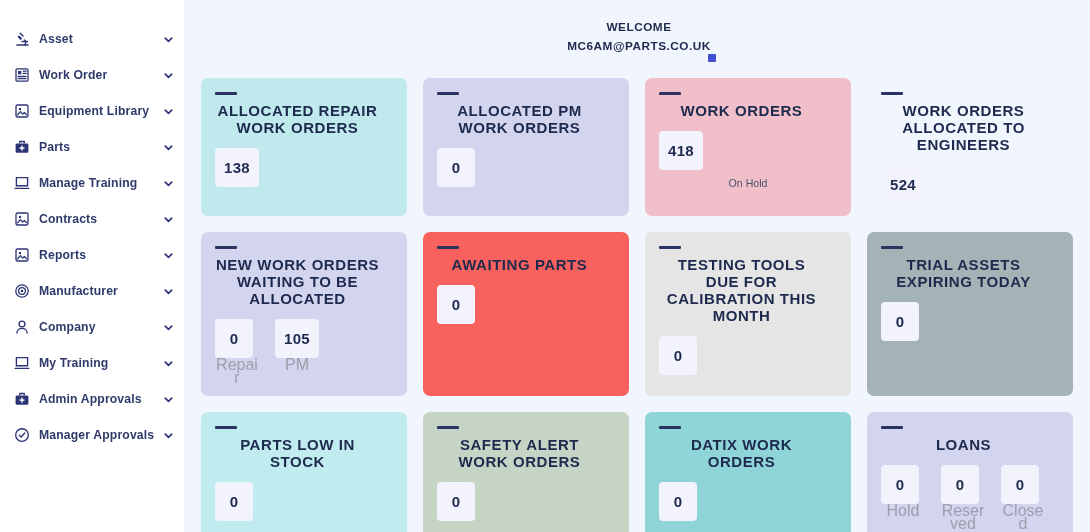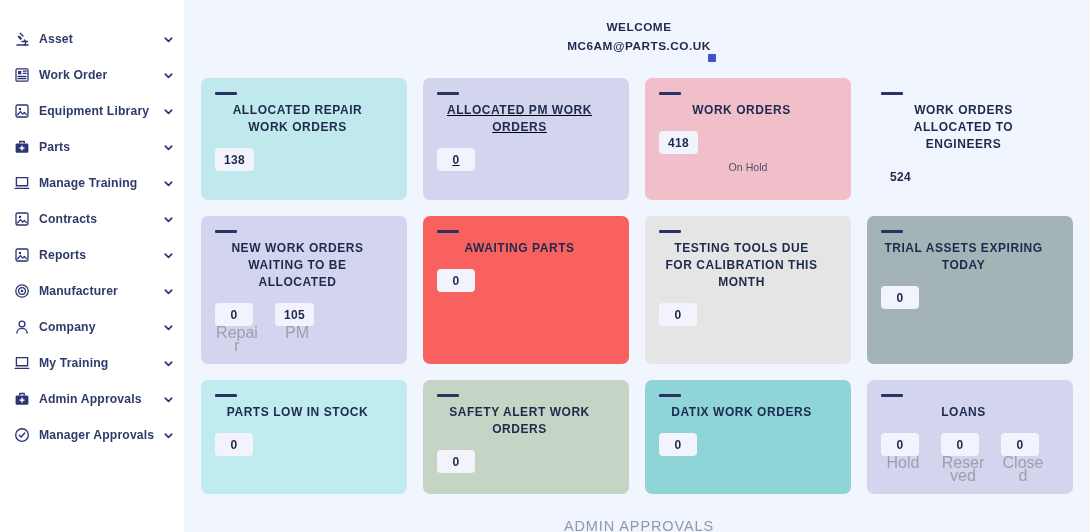--- a/index.html
+++ b/index.html
@@ -109,21 +109,21 @@
     cursor: pointer;
   }
   .card-rule {
     width: 22px;
     height: 3px;
     background: #2b3363;
     border-radius: 1px;
     margin-bottom: 7px;
   }
   .card-title {
-    font-size: 12px;
+    font-size: 15px;
     font-weight: 700;
     letter-spacing: 0.55px;
     line-height: 17px;
     color: #1d2a4d;
     text-transform: uppercase;
     max-width: 165px;
   }
   .stats-row {
     display: flex;
     align-items: flex-start;
@@ -133,26 +133,26 @@
   .stat {
     display: flex;
     flex-direction: column;
     align-items: flex-start;
     width: 44px;
   }
   .stat-pill {
     background: #f2f3fc;
     border-radius: 4px;
     min-width: 38px;
-    height: 23px;
+    height: 39px;
     padding: 0 9px;
     display: flex;
     align-items: center;
     justify-content: center;
-    font-size: 12px;
+    font-size: 15px;
     font-weight: 700;
     letter-spacing: 0.3px;
     color: #1d2a4d;
   }
   .stat-sub {
     font-size: 16px;
     font-weight: 400;
     color: #9aa0ab;
     line-height: 13px;
     width: 44px;
@@ -376,21 +376,21 @@
       <div class="card-grid" id="card-grid">
           <div class="card" style="background: rgb(191, 233, 236);">
             <div class="card-rule"></div>
             <div class="card-title">ALLOCATED REPAIR WORK ORDERS</div>
             <div class="stats-row">
               <div class="stat">
                 <div class="stat-pill">138</div>
               </div>
             </div>
           </div>
-          <div class="card" style="background: rgb(211, 213, 239); text-decoration: underline;">
+          <div class="card" style="background: rgb(211, 213, 239);">
             <div class="card-rule"></div>
             <div class="card-title">ALLOCATED PM WORK ORDERS</div>
             <div class="stats-row">
               <div class="stat">
                 <div class="stat-pill">0</div>
               </div>
             </div>
           </div>
           <div class="card" style="background: rgb(240, 191, 201);">
             <div class="card-rule"></div>

